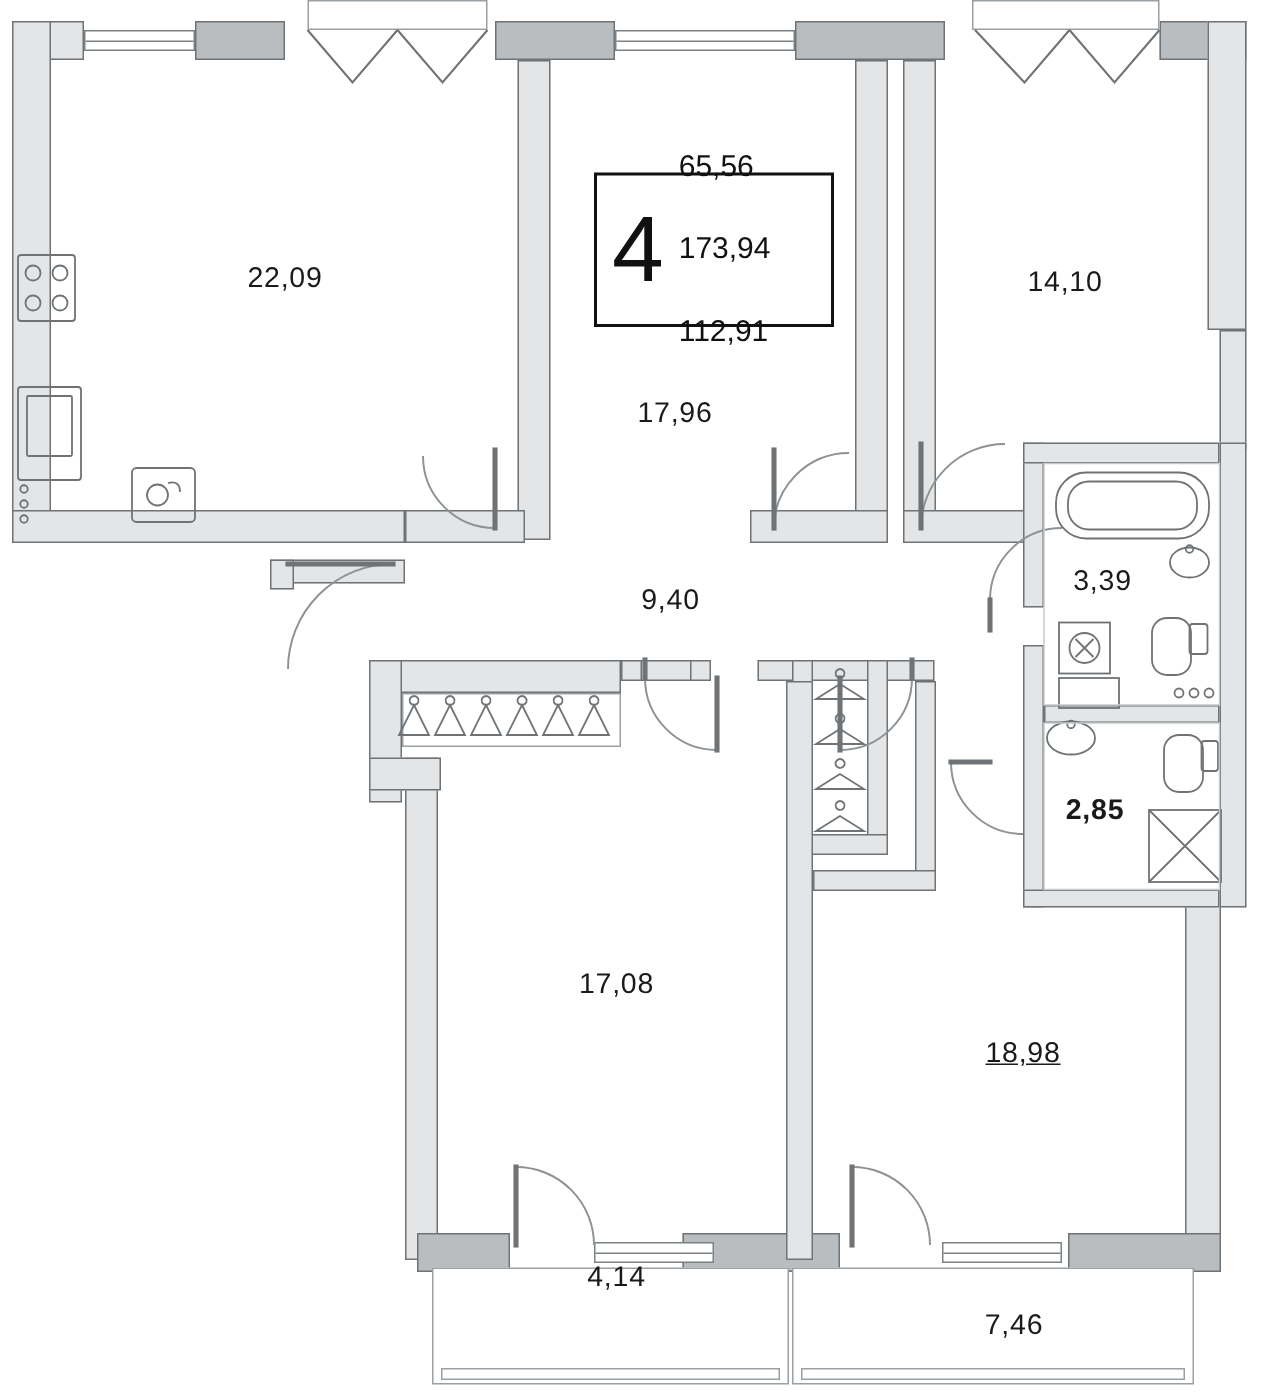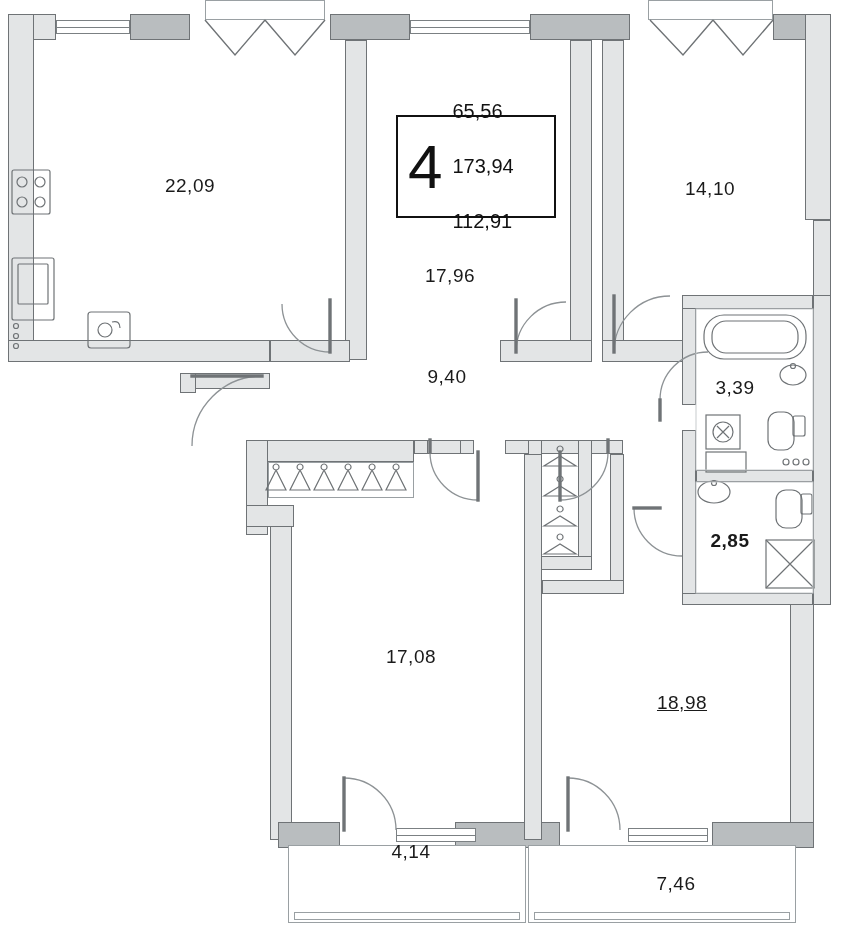--- a/index.html
+++ b/index.html
@@ -282,21 +282,21 @@
 
     <g fill="none" stroke="#c7cbcd" stroke-width="1">
       <rect x="696" y="309" width="117" height="161"></rect>
       <rect x="696" y="482" width="117" height="111"></rect>
     </g>
   </svg>
 
   <div class="area-label" style="left:190px; top:186px;">22,09</div>
   <div class="area-label" style="left:450px; top:276px;">17,96</div>
   <div class="area-label" style="left:710px; top:166px;margin-top:23px;">14,10</div>
-  <div class="area-label" style="left:447px; top:377px;">9,40</div>
+  <div class="area-label" style="left:447px; top:401px;">9,40</div>
   <div class="area-label" style="left:735px; top:388px;">3,39</div>
   <div class="area-label" style="left:730px; top:541px;font-weight:bold;">2,85</div>
   <div class="area-label" style="left:411px; top:657px;">17,08</div>
   <div class="area-label" style="left:682px; top:703px;text-decoration:underline;">18,98</div>
   <div class="area-label" style="left:411px; top:852px;">4,14</div>
   <div class="area-label" style="left:676px; top:884px;">7,46</div>
 
   <div class="badge" style="left:396px; top:115px; width:160px; height:103px;">
     <div class="badge-rooms">4</div>
     <div class="badge-areas">

